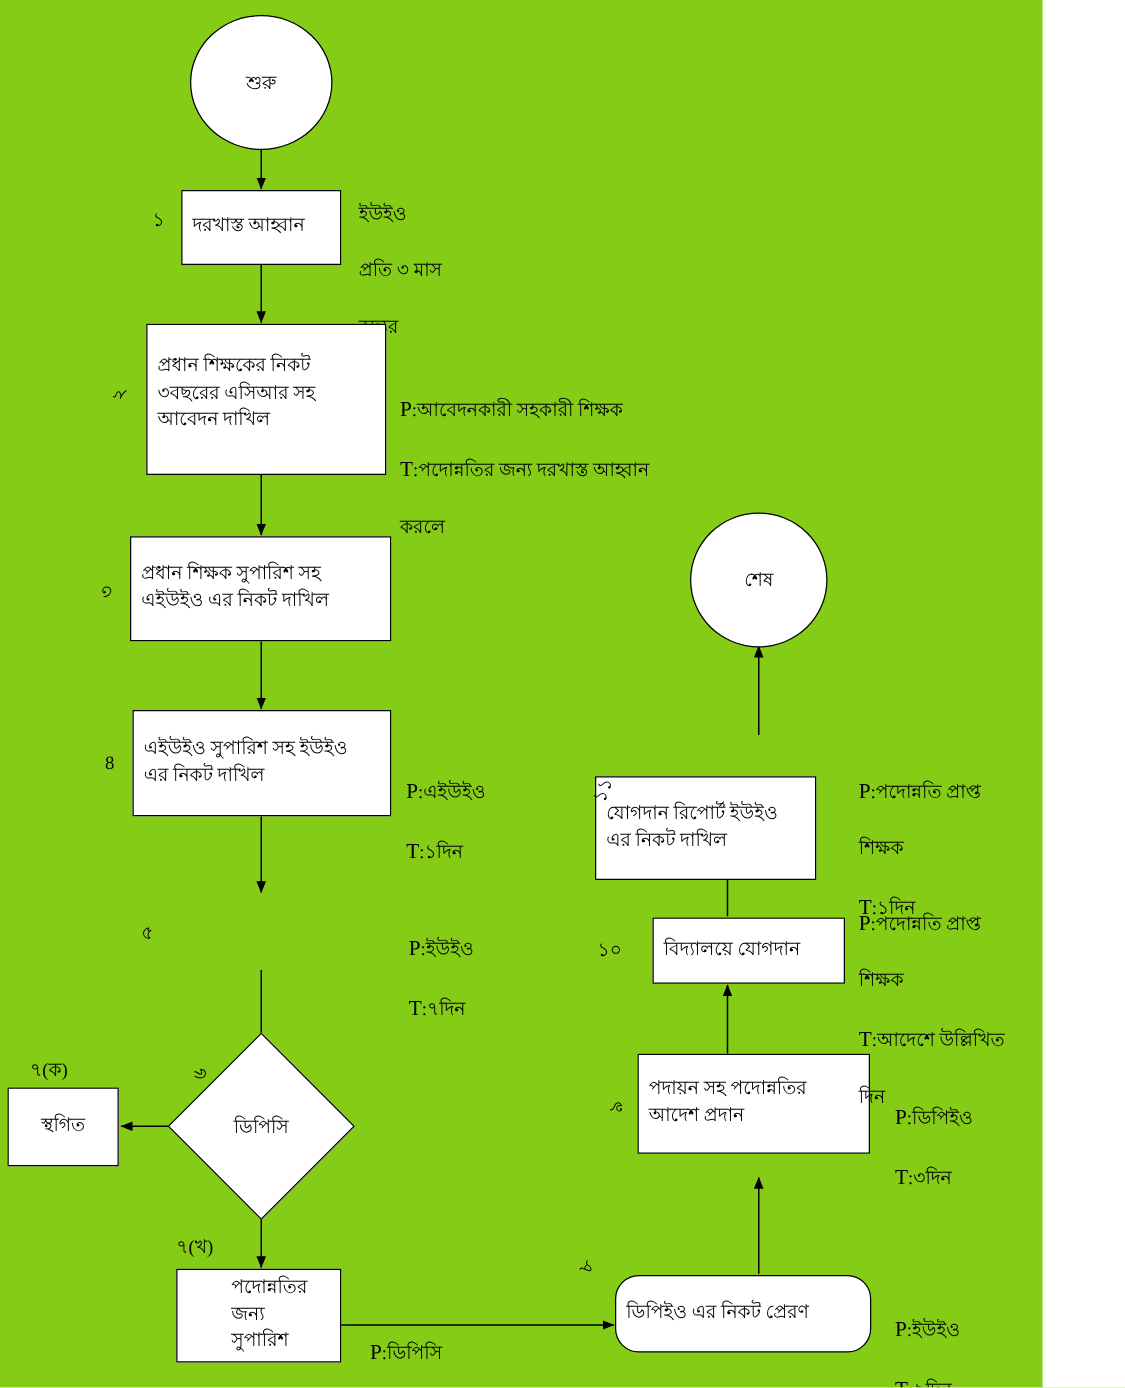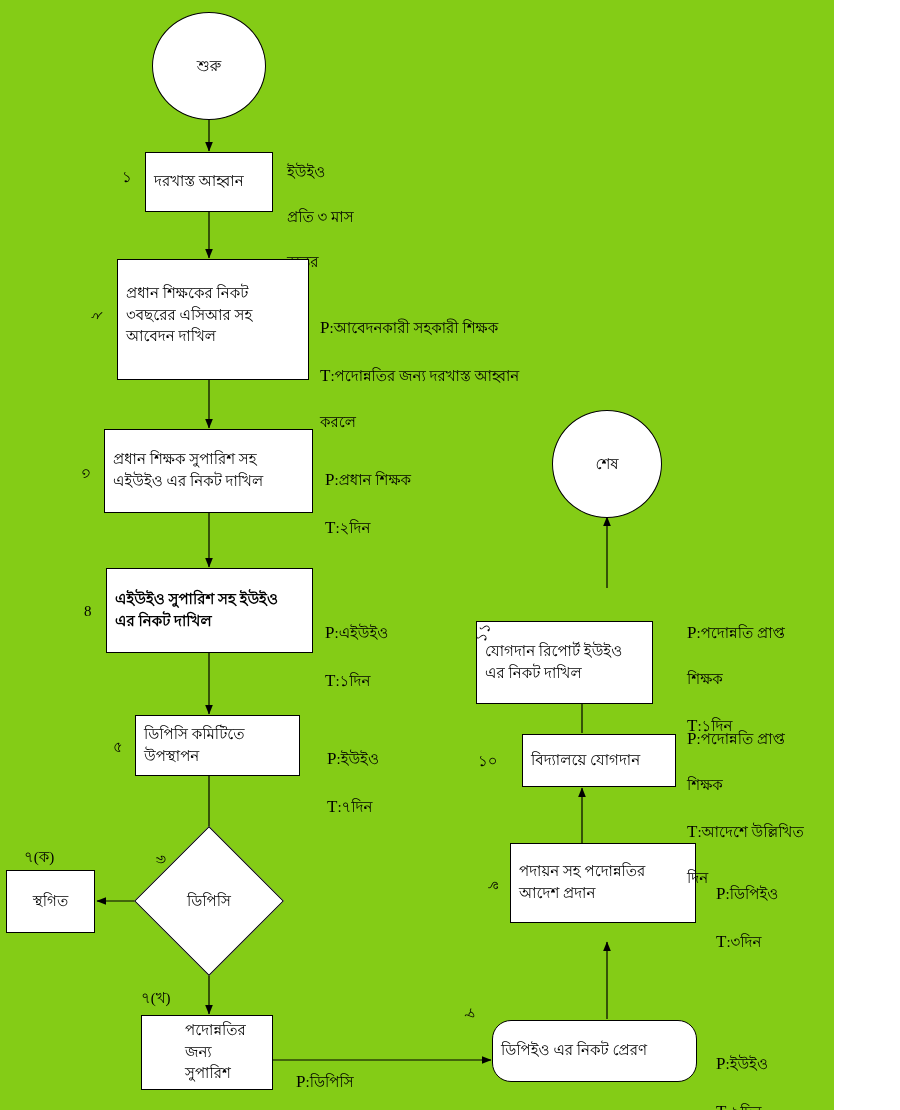--- a/index.html
+++ b/index.html
@@ -169,39 +169,31 @@
     <div><span class="pt-cap">P</span><span>:আবেদনকারী সহকারী শিক্ষক</span></div>
     <div><span class="pt-cap">T</span><span>:পদোন্নতির জন্য দরখাস্ত আহ্বান</span></div>
     <div>করলে</div>
   </div>
 
   <div class="node" style="left:104px; top:429px; width:209px; height:84px;">
     <span class="node-text">প্রধান শিক্ষক সুপারিশ সহ
 এইউইও এর নিকট দাখিল</span>
   </div>
   <span class="step-num rot90" style="left:82px; top:466px;">৩</span>
-  <div class="annot" style="left:325px; top:444px; width:220px;">
-    <div><span class="pt-cap">P</span><span>:প্রধান শিক্ষক</span></div>
-    <div><span class="pt-cap">T</span><span>:২দিন</span></div>
-  </div>
-
-  <div class="node" style="left:106px; top:568px; width:207px; height:85px;font-weight:bold;">
+
+  <div class="node" style="left:106px; top:568px; width:207px; height:85px;">
     <span class="node-text">এইউইও সুপারিশ সহ ইউইও
 এর নিকট দাখিল</span>
   </div>
   <span class="step-num" style="left:84px; top:604px;">8</span>
   <div class="annot" style="left:325px; top:597px; width:200px;">
     <div><span class="pt-cap">P</span><span>:এইউইও</span></div>
     <div><span class="pt-cap">T</span><span>:১দিন</span></div>
   </div>
 
-  <div class="node" style="left:135px; top:715px; width:165px; height:61px;">
-    <span class="node-text">ডিপিসি কমিটিতে
-উপস্থাপন</span>
-  </div>
   <span class="step-num" style="left:113px; top:740px;">৫</span>
   <div class="annot" style="left:327px; top:723px; width:180px;">
     <div><span class="pt-cap">P</span><span>:ইউইও</span></div>
     <div><span class="pt-cap">T</span><span>:৭দিন</span></div>
   </div>
 
   <div class="decision" style="left:134px; top:826px; width:150px; height:150px;">
     <div class="diamond-shape"></div>
     <span class="node-text">ডিপিসি</span>
   </div>

